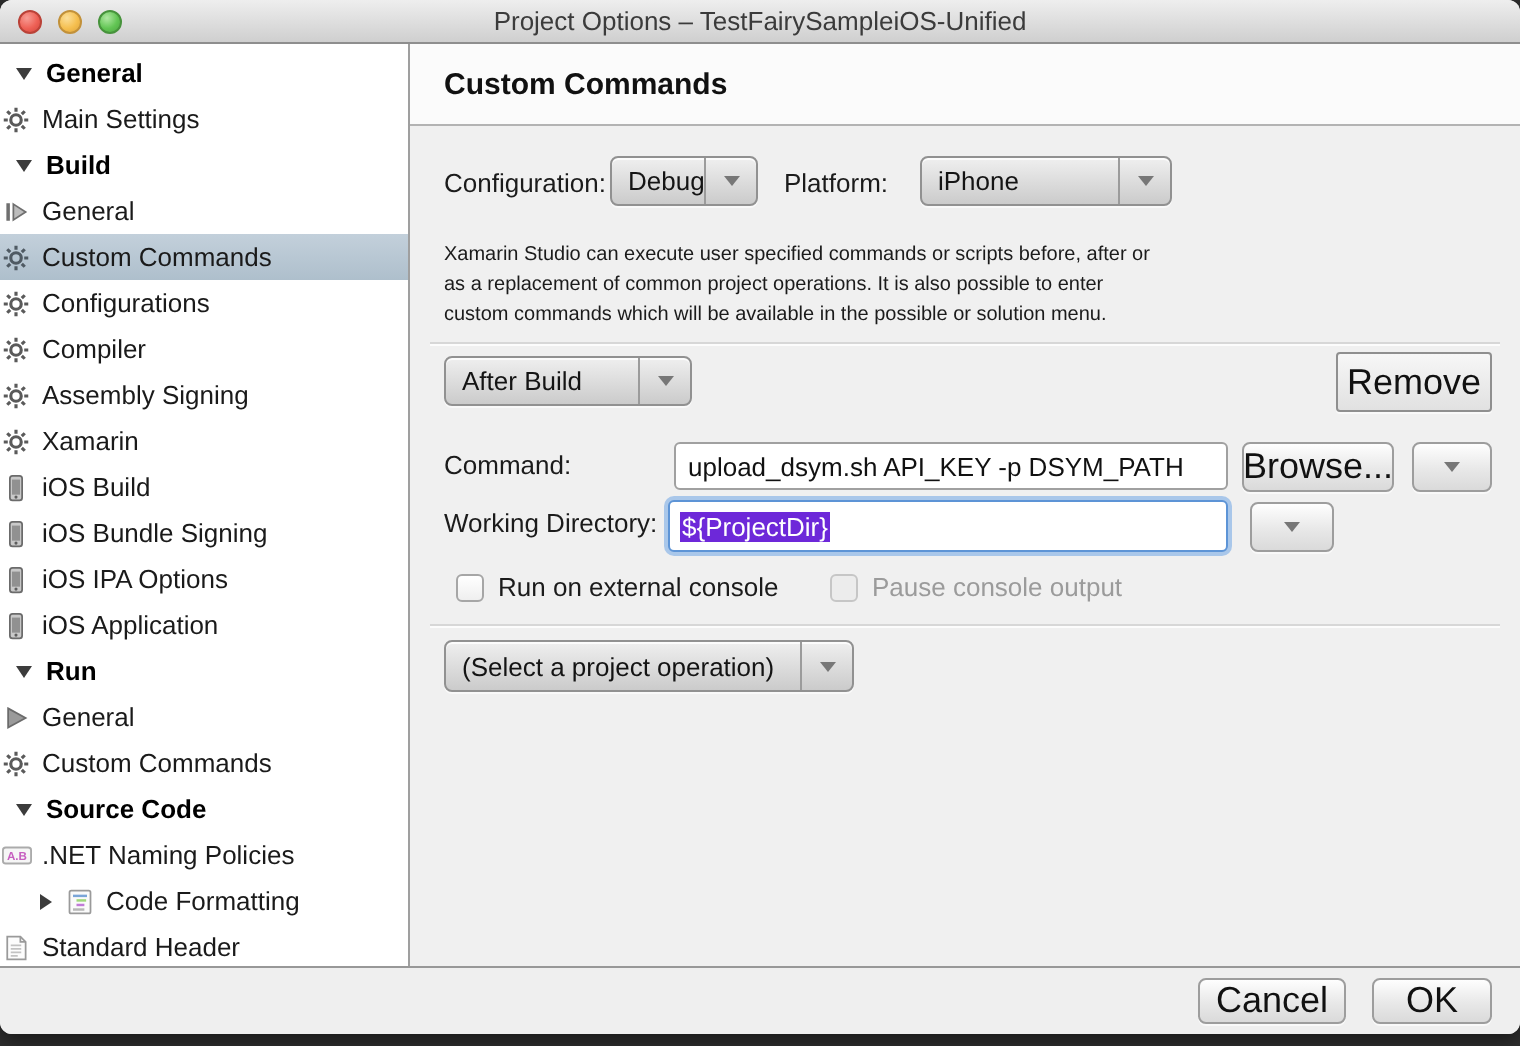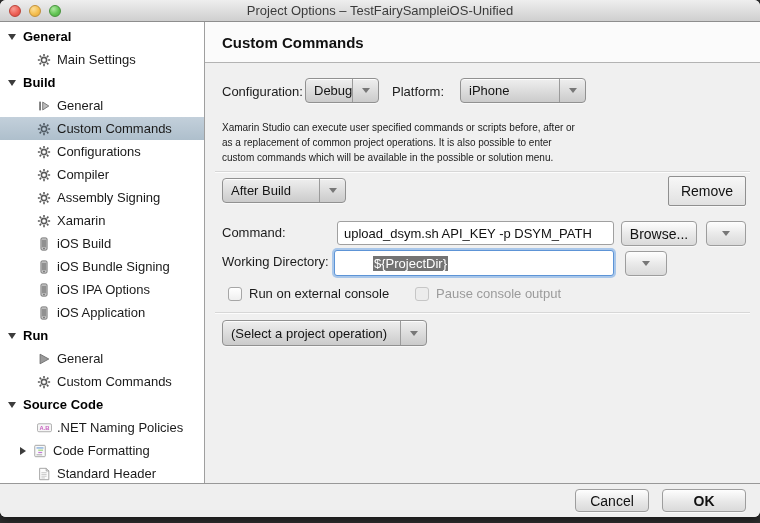--- a/index.html
+++ b/index.html
@@ -20,21 +20,21 @@
   .title { position:absolute; left:70px; right:70px; top:0; height:22px;
            text-align:center; line-height:22px; font-size:13px; color:#3b3b3b; }
   
   .bodyarea { display:flex; height:461px; }
   .sidebar { width:205px; background:#ffffff; border-right:1px solid #9f9f9f;
              padding-top:3px; overflow:hidden; }
   .main { position:relative; flex:1; background:#f0f0f0; }
   
   .t-row { height:23px; display:flex; align-items:center; font-size:13px; color:#1a1a1a; }
   .t-row.section { padding-left:8px; font-weight:bold; color:#000; }
-  .t-row.child { padding-left:36px; }
+  .t-row.child { }
   .t-row.child-exp { padding-left:20px; }
   .t-row.selected { background:linear-gradient(#c3d0db,#aebfcc); }
   .disc { width:0; height:0; border-left:4.5px solid transparent; border-right:4.5px solid transparent;
           border-top:6px solid #3c3c3c; margin-right:7px; flex:none; }
   .disc.right { border-top:4.5px solid transparent; border-bottom:4.5px solid transparent;
                 border-left:6px solid #3c3c3c; border-right:none; margin-right:6px; }
   .t-icon { width:16px; height:16px; margin-right:5px; flex:none; display:flex;
             align-items:center; justify-content:center; }
   .t-label { white-space:nowrap; }
   
@@ -47,32 +47,32 @@
          box-shadow:0 1px 0 rgba(255,255,255,.8); }
   .combo { position:absolute; height:25px; border:1px solid #919191; border-radius:4px;
            background:linear-gradient(#efefef,#cbcbcb); display:flex; align-items:center;
            box-shadow:inset 0 1px 0 rgba(255,255,255,.8), 0 1px 0 rgba(255,255,255,.6);
            cursor:default; }
   .combo-text { flex:1; padding:0 8px; font-size:13px; color:#141414; white-space:nowrap; overflow:hidden; }
   .combo-arrow { width:26px; align-self:stretch; border-left:1px solid #9b9b9b;
                  display:flex; align-items:center; justify-content:center; }
   .tri { width:0; height:0; border-left:4px solid transparent; border-right:4px solid transparent;
          border-top:5px solid #777; }
-  .btn { border:1px solid #9d9d9d; border-radius:4px; font-size:14px; color:#111;
+  .btn { border:1px solid #9d9d9d; border-radius:4px; font-size:18px; color:#111;
          background:linear-gradient(#fefefe,#e8e8e8 55%,#dadada);
          box-shadow:0 1px 0 rgba(255,255,255,.6); display:flex; align-items:center;
          justify-content:center; cursor:default; }
   .btn.square { border-radius:2px; background:linear-gradient(#f7f7f7,#e1e1e1); border-color:#8f8f8f; }
   .text-input { border:1px solid #a0a0a0; border-radius:3px; background:#fff;
                 font-size:13px; color:#111; padding:0 6px;
                 font-family:"Liberation Sans","DejaVu Sans",sans-serif; }
   .wd-field { border:1px solid #5d94d6; border-radius:3px; background:#fff;
               box-shadow:0 0 0 2px #a9c7ea; display:flex; align-items:center; padding:0 5px;
               font-size:13px; }
-  .sel-text { background:#737373; color:#fff; padding:0 1px; white-space:nowrap;margin-left:33px; }
+  .sel-text { background:#6d28d9; color:#fff; padding:0 1px; white-space:nowrap; }
   .cb { position:absolute; width:14px; height:14px; border:1px solid #a6a6a6; border-radius:3px;
         background:linear-gradient(#ffffff,#efefef); }
   .cb.disabled { background:#ececec; border-color:#c6c6c6; }
   
   .footer { height:34px; background:#efefef; border-top:1px solid #989898;
             display:flex; align-items:center; justify-content:flex-end; gap:13px;
             padding-right:14px; }
   .footer .btn { height:23px; }
 </style>
 </head>
@@ -365,18 +365,18 @@
             <i class="tri"></i>
           </span>
       </div>
     </div>
   </div>
 
   <div class="footer">
     <div class="btn" style="width:74px;">
       <span>Cancel</span>
     </div>
-    <div class="btn" style="width:84px;font-weight:bold;">
+    <div class="btn" style="width:60px;">
       <span>OK</span>
     </div>
   </div>
 
 </div>
 
 </body></html>

